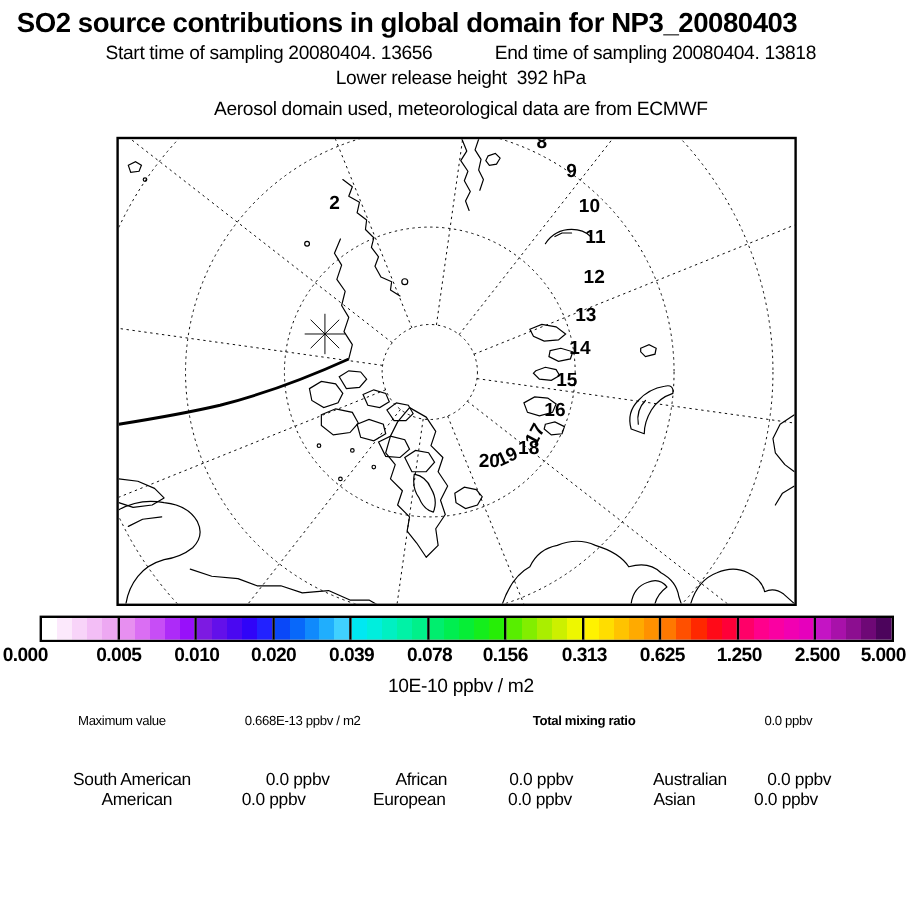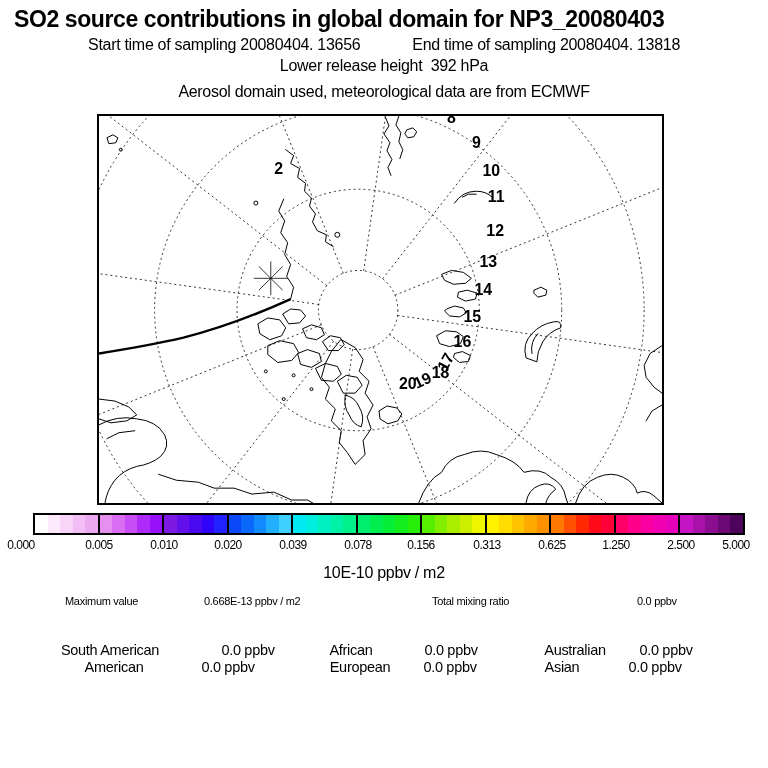--- a/index.html
+++ b/index.html
@@ -15,26 +15,26 @@
   #map-svg{width:100%;height:100%;display:block;}
   .grat{stroke:#000;stroke-width:0.8;fill:none;stroke-dasharray:2,3;}
   .coast{stroke:#000;stroke-width:1;fill:none;stroke-linejoin:round;stroke-linecap:round;}
   .coast-thick{stroke:#000;stroke-width:2.4;fill:none;stroke-linejoin:round;}
   .isl{stroke:#000;stroke-width:1;fill:none;}
   .star-l{stroke:#000;stroke-width:0.8;}
   .traj-label{font-family:"Liberation Sans",sans-serif;font-size:16px;font-weight:bold;fill:#000;text-anchor:middle;}
   #colorbar{position:absolute;left:33px;top:513px;width:712px;height:22px;border:2px solid #000;box-sizing:border-box;display:flex;}
   .cb-seg{flex:1 1 0;height:100%;}
   .cb-sep{border-left:2px solid #000;}
-  #cb-ticks{position:absolute;left:0;top:538px;width:620px;height:20px;font-size:12px;font-weight:normal;letter-spacing:-0.5px;}
+  #cb-ticks{position:absolute;left:0;top:538px;width:620px;height:20px;font-size:16px;font-weight:bold;letter-spacing:-0.5px;}
   .cb-tick{position:absolute;top:0;transform:translateX(-50%);white-space:nowrap;}
   #cb-units{position:absolute;left:0;top:564px;width:768px;text-align:center;font-size:16px;letter-spacing:-0.3px;}
   #stats1{position:absolute;left:0;top:595px;width:611px;height:20px;font-size:11px;letter-spacing:-0.3px;}
   #stats1 span{position:absolute;white-space:pre;}
-  .s-max-l{left:65px;} .s-max-v{left:204px;} .s-tot-l{left:432px;} .s-tot-v{left:637px;}
+  .s-max-l{left:65px;} .s-max-v{left:204px;} .s-tot-l{left:444px;font-weight:bold;} .s-tot-v{left:637px;}
   .rrow{position:absolute;left:0;width:768px;height:18px;font-size:14.5px;letter-spacing:-0.3px;}
   #region-row-1{top:619px;margin-top:40px;} #region-row-2{top:642px;}
   .rg-cell{position:absolute;transform:translateX(-50%);white-space:nowrap;}
 </style>
 </head>
 <body>
 
 <div id="page">
 
   <div class="title">SO2 source contributions in global domain for NP3_20080403</div>
@@ -195,21 +195,21 @@
   <div id="stats1">
     <span class="s-max-l">Maximum value</span>
     <span class="s-max-v">0.668E-13 ppbv / m2</span>
     <span class="s-tot-l">Total mixing ratio</span>
     <span class="s-tot-v">0.0 ppbv</span>
   </div>
 
   <div id="region-row-1" class="rrow">
       <span class="rg-cell" style="left: 114px;">American</span>
       <span class="rg-cell" style="left: 228px;">0.0 ppbv</span>
-      <span class="rg-cell" style="left: 360px;">European</span>
+      <span class="rg-cell" style="left: 341px;">European</span>
       <span class="rg-cell" style="left: 450px;">0.0 ppbv</span>
       <span class="rg-cell" style="left: 562px;">Asian</span>
       <span class="rg-cell" style="left: 655px;">0.0 ppbv</span>
     </div>
   <div id="region-row-2" class="rrow">
       <span class="rg-cell" style="left: 110px;">South American</span>
       <span class="rg-cell" style="left: 248px;">0.0 ppbv</span>
       <span class="rg-cell" style="left: 351px;">African</span>
       <span class="rg-cell" style="left: 451px;">0.0 ppbv</span>
       <span class="rg-cell" style="left: 575px;">Australian</span>

